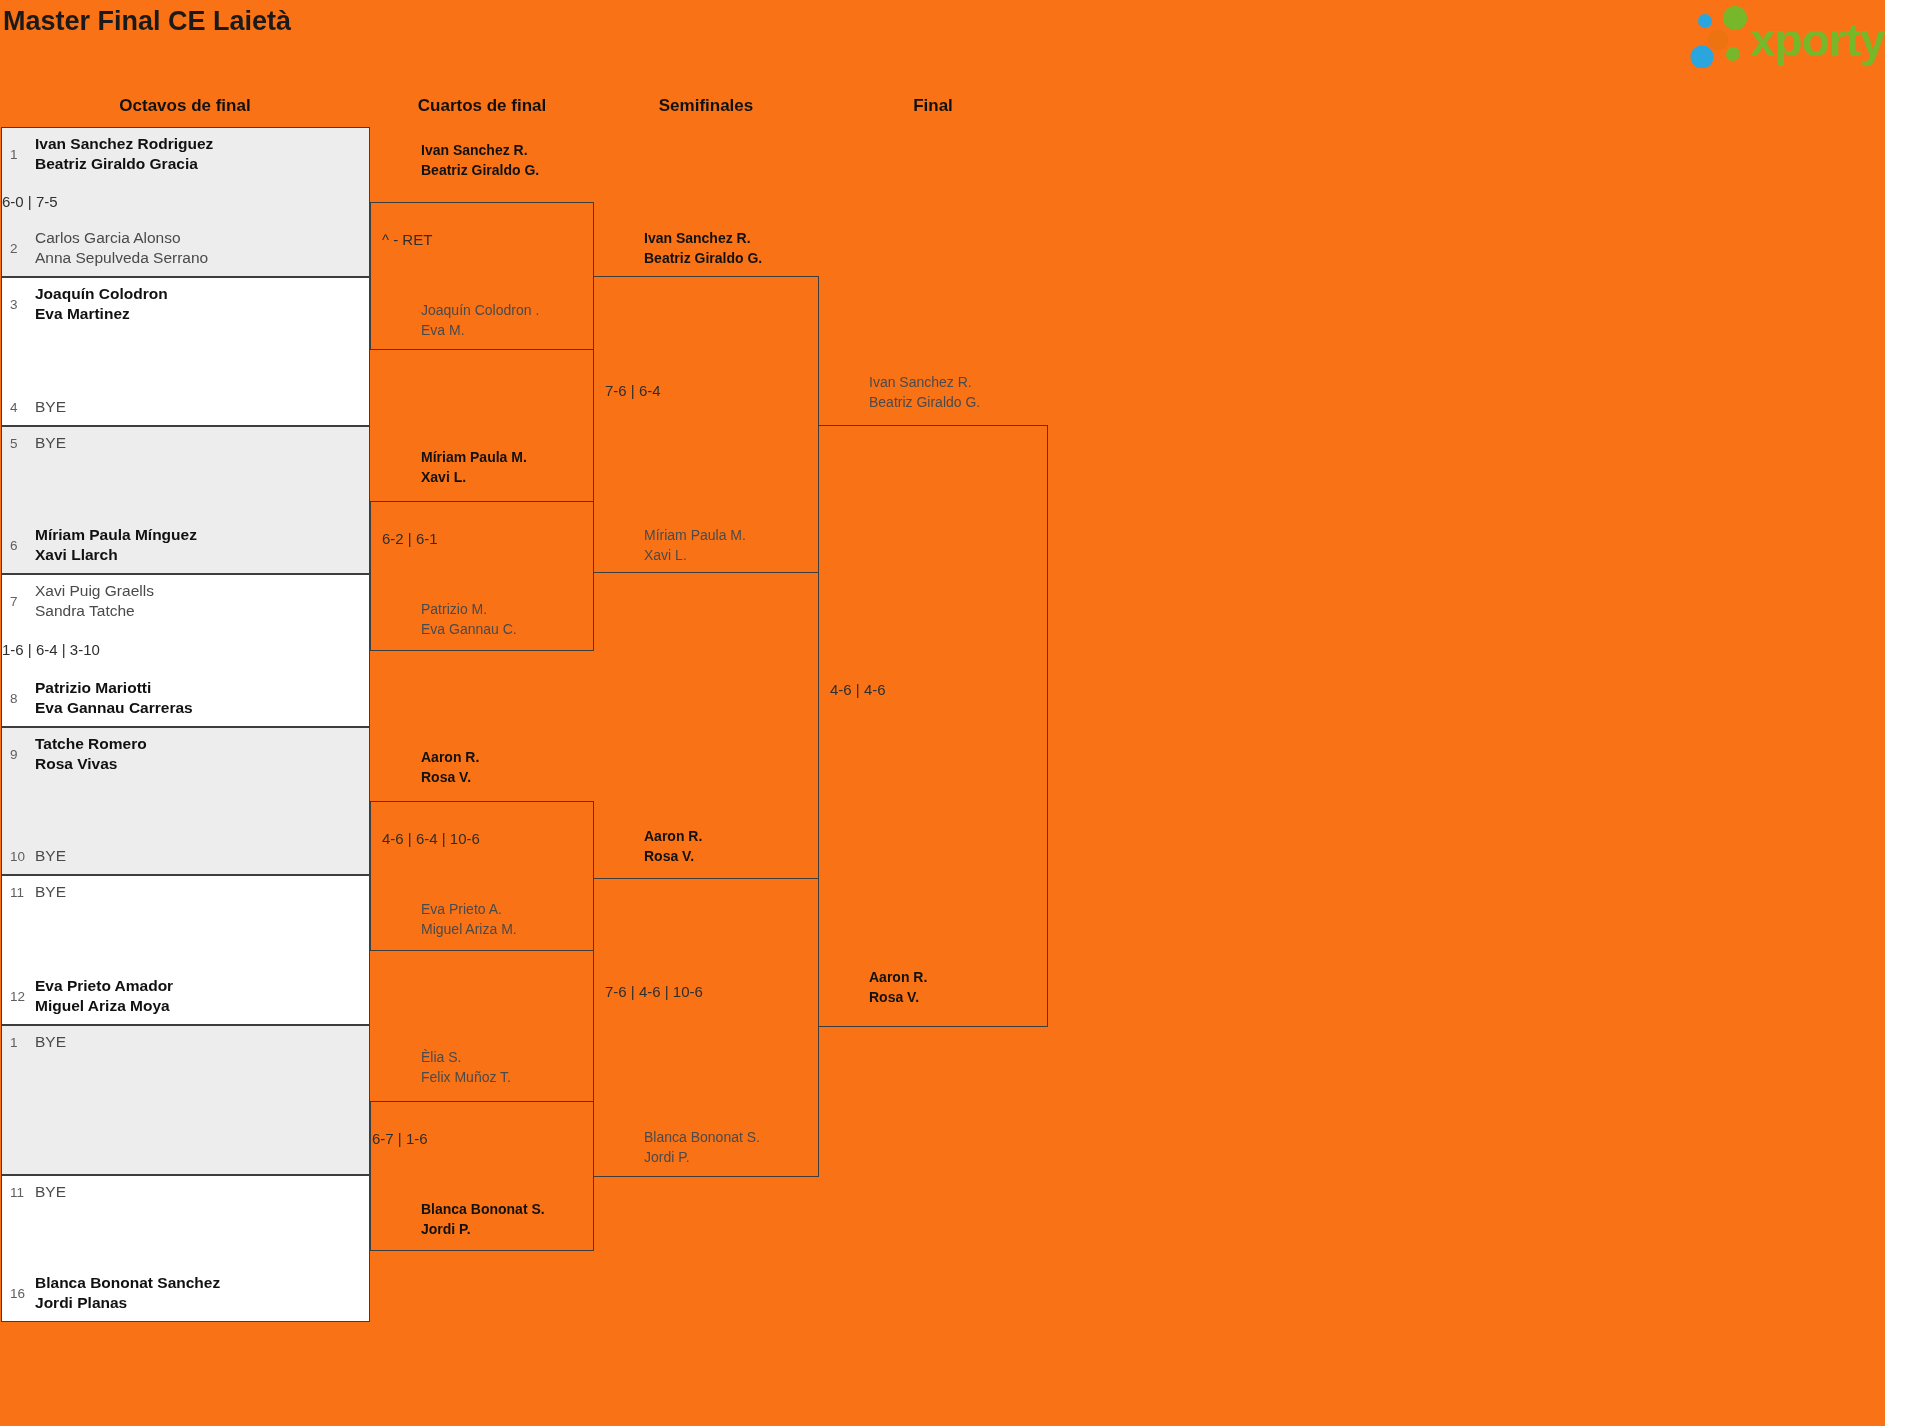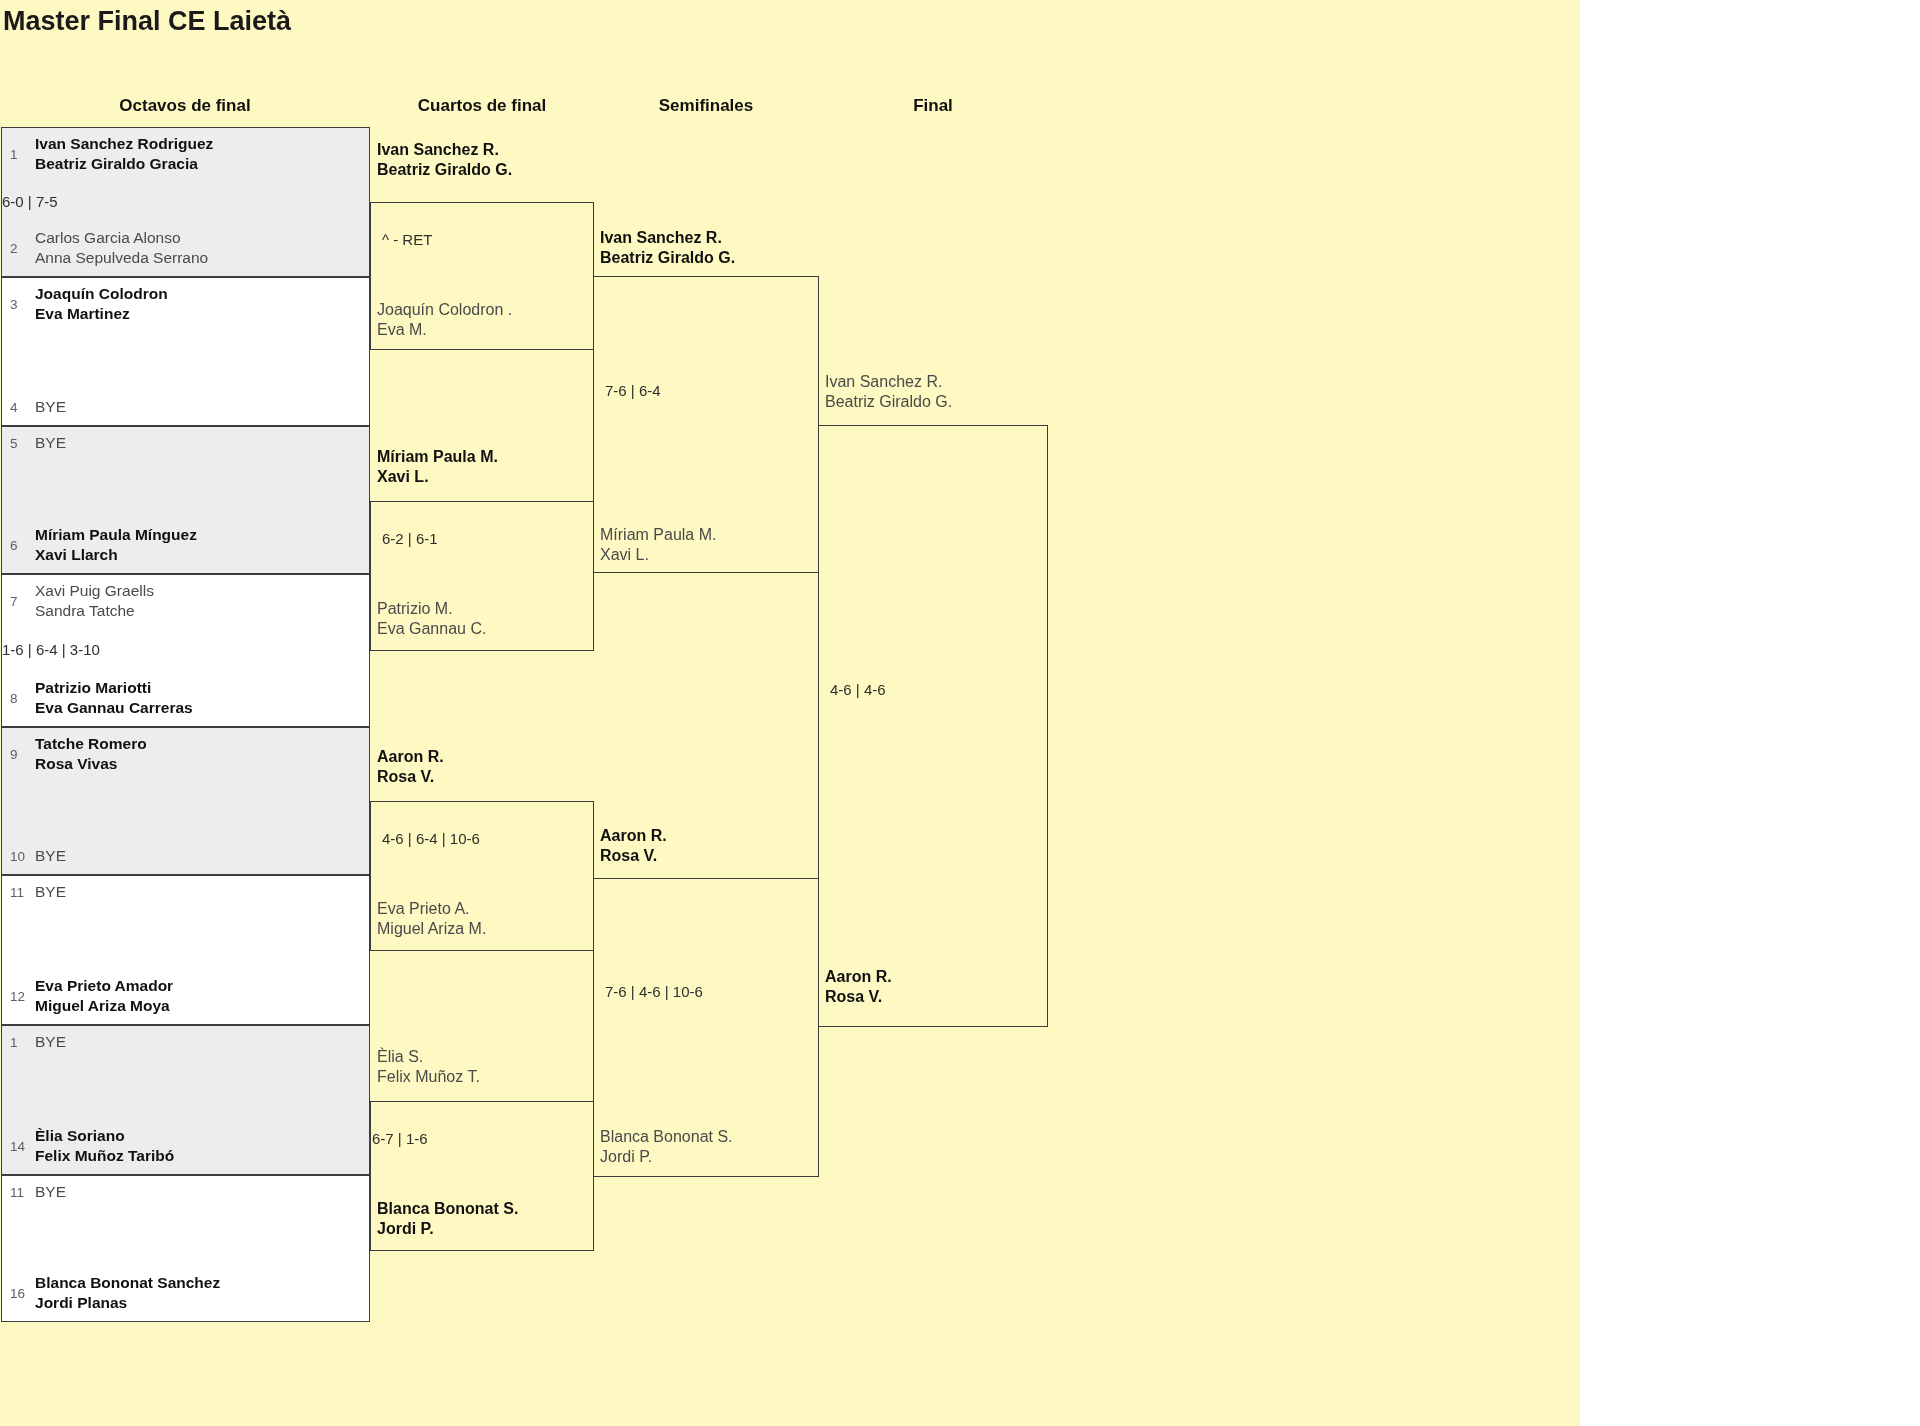--- a/index.html
+++ b/index.html
@@ -1,36 +1,36 @@
 <!DOCTYPE html>
 <html><head>
 <meta charset="utf-8">
 <style>
   html,body{margin:0;padding:0;background:#fff;}
   body{font-family:"Liberation Sans", sans-serif;color:#1c1c1c;}
-  #page{position:relative;width:1580px;height:1426px;background:#fef9c3;overflow:hidden;}
+  #page{position:relative;width:1885px;height:1426px;background:#f97316;overflow:hidden;}
 
   .title{position:absolute;left:3px;top:5px;font-size:27px;line-height:32px;font-weight:700;color:#1a1a1a;}
 
   .colhead{position:absolute;top:96px;font-size:17px;font-weight:700;color:#111;text-align:center;}
 
   .box{position:absolute;border:1px solid #3d3d3d;box-sizing:border-box;background:#fff;}
   .box.gray{background:#ededed;}
 
   .r16{display:flex;flex-direction:column;justify-content:space-between;padding:6px 0 8px 0;}
   .trow{display:flex;align-items:center;gap:10px;padding-left:8px;}
   .seed{color:#5f5f5f;font-size:13.5px;min-width:15px;flex:0 0 auto;}
   .tname{font-size:15.5px;line-height:20px;color:#4a4a4a;}
   .tname .nl{display:block;}
   .winner{color:#111;font-weight:700;}
 
   .score{font-size:15px;color:#2e2e2e;text-align:left;}
   .score.mid{position:absolute;margin-left:12px;}
 
-  .label{position:absolute;font-size:16px;line-height:20px;color:#4a4a4a;width:215px;}
+  .label{position:absolute;font-size:14px;line-height:20px;color:#4a4a4a;width:215px;margin-left:44px;}
   .label .nl{display:block;}
   .label.winner{color:#111;font-weight:700;}
 
   .logo{position:absolute;left:1686px;top:2px;width:228px;height:66px;cursor:pointer;}
 </style>
 </head>
 <body>
 
 <div id="page">
 
@@ -162,27 +162,20 @@
 
   <div class="box gray r16" style="left:1px;top:1025px;width:369px;height:150px">
     <div class="trow">
       <span class="seed">1</span>
       <span class="tname">
         <span class="nl">BYE</span>
         <span class="nl"></span>
       </span>
     </div>
     <div class="score"></div>
-    <div class="trow">
-      <span class="seed">14</span>
-      <span class="tname winner">
-        <span class="nl">Èlia Soriano</span>
-        <span class="nl">Felix Muñoz Taribó</span>
-      </span>
-    </div>
   </div>
 
   <div class="box r16" style="left:1px;top:1175px;width:369px;height:147px">
     <div class="trow">
       <span class="seed">11</span>
       <span class="tname">
         <span class="nl">BYE</span>
         <span class="nl"></span>
       </span>
     </div>

